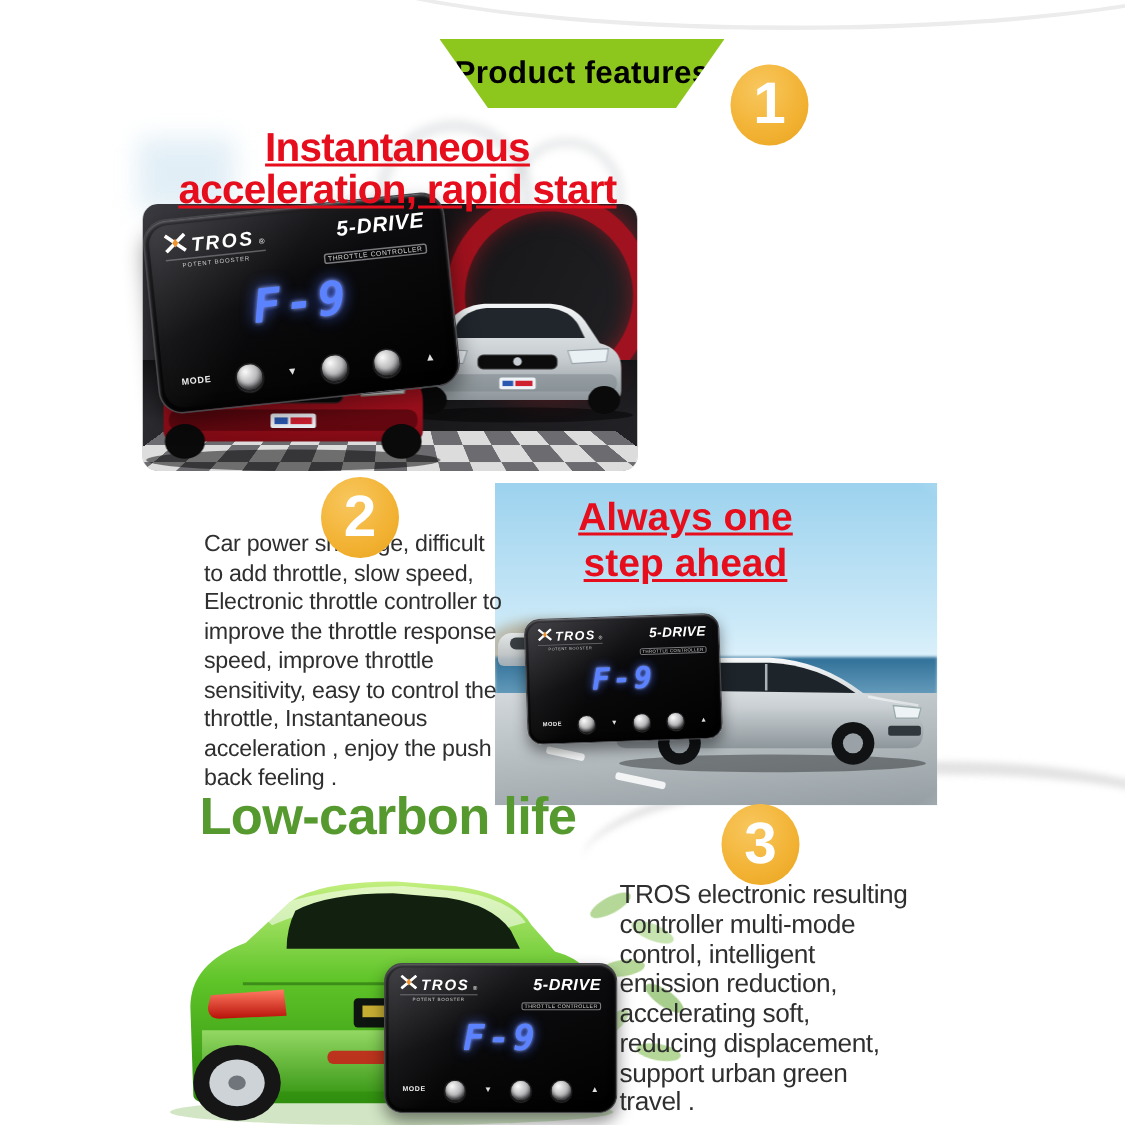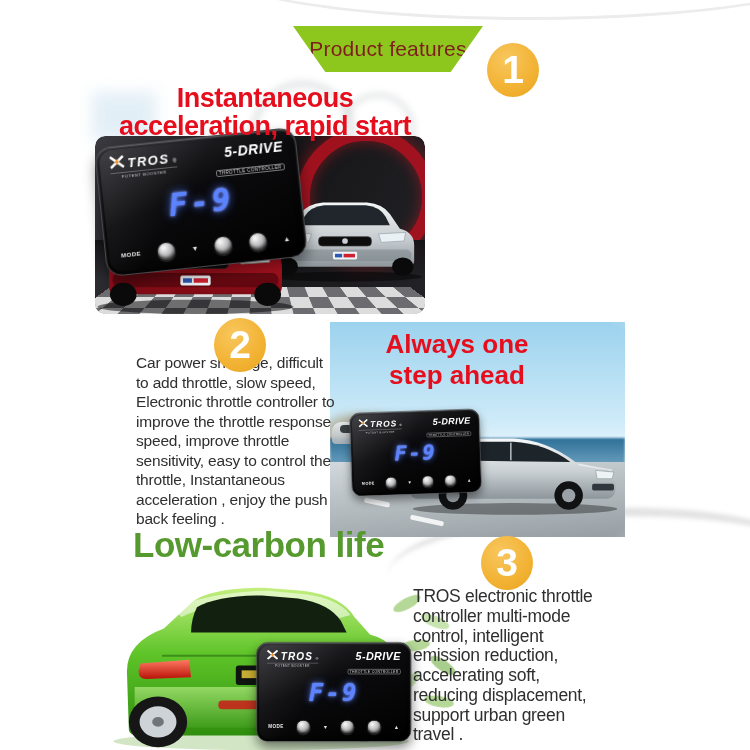--- a/index.html
+++ b/index.html
@@ -9,31 +9,31 @@
   
   .top-arc{position:absolute;left:205px;top:-88px;width:640px;height:102px;border:3px solid #ececec;
            border-radius:50%;border-top-color:transparent;border-left-color:transparent;border-right-color:transparent;}
   .swoosh{position:absolute;left:388px;top:508px;width:430px;height:110px;border-radius:50%;
           border-top:9px solid #dcdcdc;filter:blur(2px);transform:rotate(-2deg);opacity:.8;}
 
   
   .banner{position:absolute;left:293px;top:26px;width:190px;height:46px;background:var(--banner-green);
           clip-path:polygon(0 0,100% 0,83% 100%,17% 100%);display:flex;align-items:center;justify-content:center;
           filter:drop-shadow(3px 3px 0 rgba(96,140,16,.45));z-index:8;}
-  .banner span{font-size:21px;font-weight:normal;color:#7f1d1d;letter-spacing:.2px;}
+  .banner span{font-size:21px;font-weight:bold;color:#000000;letter-spacing:.2px;}
 
   
   .num{position:absolute;width:52px;height:54px;border-radius:50%;background:radial-gradient(circle at 38% 30%,#f8c75e,var(--badge-gold) 60%,#e9a31f);
        color:#fff;font-size:39px;font-weight:bold;display:flex;align-items:center;justify-content:center;z-index:7;}
   .num1{left:487px;top:43px;}
   .num2{left:214px;top:318px;}
   .num3{left:481px;top:536px;}
 
   
-  .hl{position:absolute;color:var(--headline-red);font-weight:bold;white-space:pre-line;z-index:6;}
+  .hl{position:absolute;color:var(--headline-red);font-weight:bold;white-space:pre-line;z-index:6;text-decoration:underline;}
   .hl1{left:100px;top:84px;width:330px;text-align:center;font-size:27px;line-height:1.04;letter-spacing:-.5px;}
   .hl2{left:352px;top:329px;width:210px;text-align:center;font-size:26px;line-height:1.18;}
   .hl3{position:absolute;color:var(--eco-green);font-weight:bold;font-size:35px;z-index:6;letter-spacing:-.5px;}
   .hl3a{left:133px;top:525px;}
   .hl3b{left:184px;top:559px;}
   .body-txt{position:absolute;white-space:pre-line;color:#2f2f2f;z-index:5;}
   .body1{left:402px;top:93px;width:255px;font-family:"Liberation Mono",monospace;font-size:14.5px;
          line-height:1.5;letter-spacing:-.6px;color:#3c3c3c;}
   .body2{left:136px;top:353px;width:252px;font-size:15.5px;line-height:1.26;letter-spacing:-.2px;}
   .body3{left:413px;top:587px;width:258px;font-size:17.5px;line-height:1.13;letter-spacing:-.3px;}
@@ -220,21 +220,21 @@
       <circle cx="204" cy="94" r="17" fill="#101214"></circle>
         <circle cx="204" cy="94" r="8" fill="#9aa2a8"></circle>
     </svg>
   </div>
   <div class="hl hl2">Always one
 step ahead</div>
 
   <div class="swoosh"></div>
   <div class="num num3">3</div>
   <div class="hl3 hl3a">Low-carbon life</div>
-  <div class="body-txt body3">TROS electronic throttle
+  <div class="body-txt body3">TROS electronic resulting
 controller multi-mode
 control, intelligent
 emission reduction,
 accelerating soft,
 reducing displacement,
 support urban green
 travel .</div>
 
   <svg class="car-green" viewBox="0 0 330 180">
     <defs>

